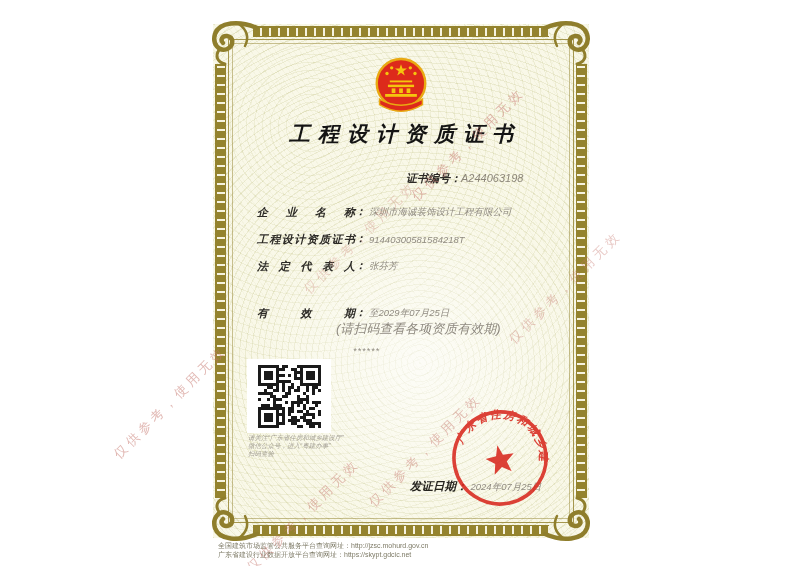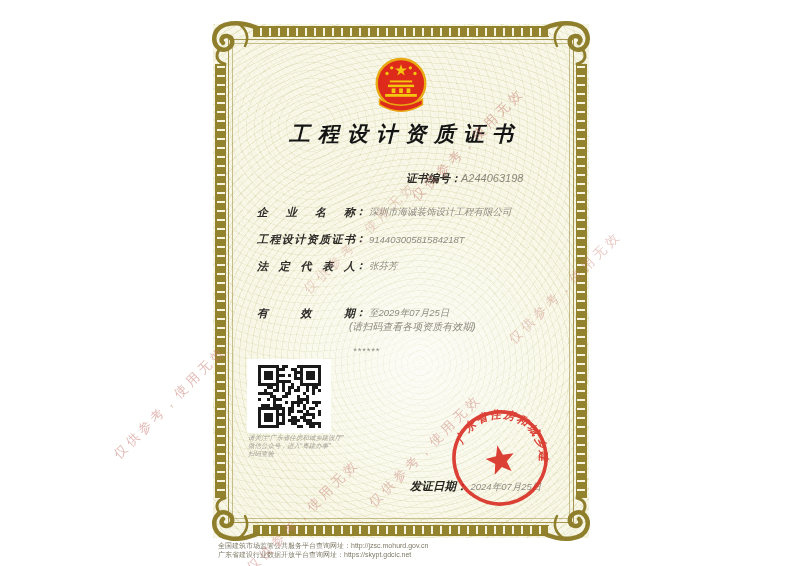--- a/index.html
+++ b/index.html
@@ -36,21 +36,21 @@
   .title{position:absolute;left:0;top:96px;width:100%;text-align:center;
          font-size:21px;font-weight:bold;color:#141414;letter-spacing:8px;text-indent:8px;}
   .certno{position:absolute;left:193px;top:147px;font-size:11px;color:#2c2a26;font-weight:bold;}
   .certno .val{font-weight:normal;color:#8b8578;}
 
   .row{position:absolute;left:44px;white-space:nowrap;font-size:11px;}
   .flabel{display:inline-block;width:98px;font-weight:bold;color:#2c2a26;
           text-align:justify;text-align-last:justify;vertical-align:middle;}
   .colon{font-weight:bold;color:#2c2a26;}
   .fval{font-size:9.5px;color:#8f8a80;vertical-align:middle;margin-left:3px;}
-  .note{position:absolute;left:136px;font-size:10px;color:#8f8a80;}
+  .note{position:absolute;left:123px;font-size:13px;color:#8f8a80;}
   .stars{position:absolute;left:140px;font-size:9px;color:#8f8a80;letter-spacing:1px;}
 
   .qrbox{position:absolute;left:34px;top:335px;width:84px;height:74px;background:#ffffff;}
   .qr{position:absolute;left:11px;top:6px;width:63px;height:63px;}
   .qrcaption{position:absolute;left:35px;top:410px;width:118px;
              font-size:6.5px;line-height:8px;color:#a39f94;}
 
   .issuerow{position:absolute;left:197px;white-space:nowrap;font-size:11.5px;}
   .ilabel{font-weight:bold;color:#26241f;}
   .ival{font-size:9.5px;color:#8f8a80;margin-left:3px;}

